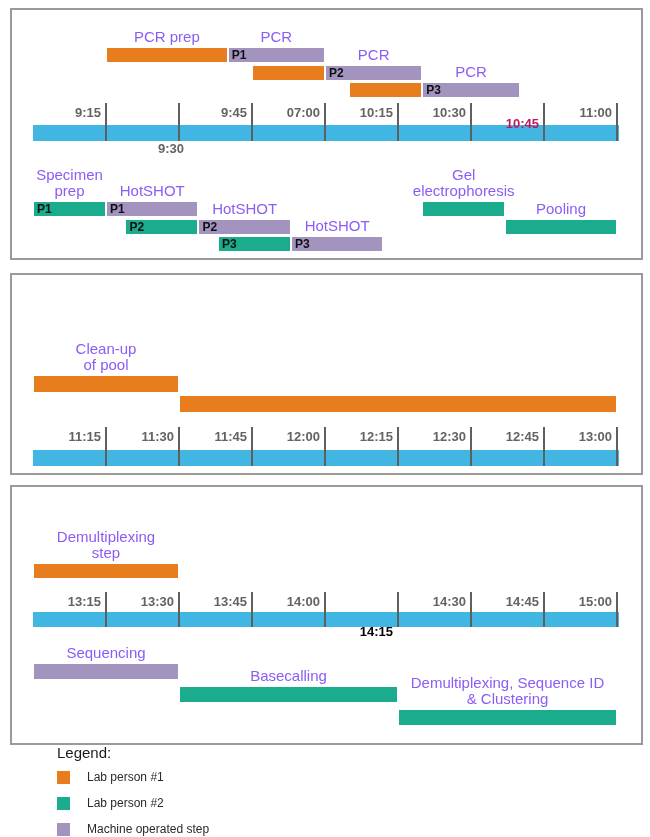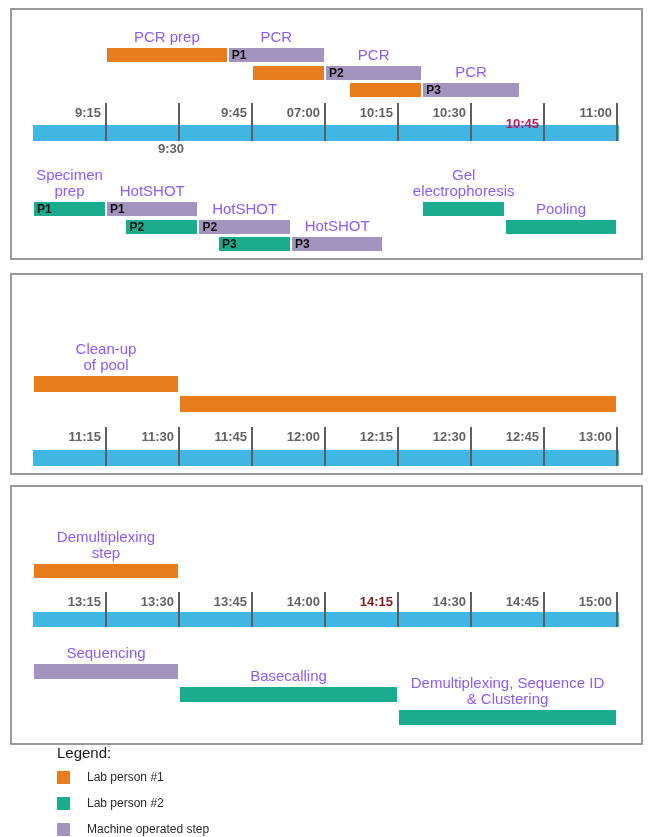--- a/index.html
+++ b/index.html
@@ -135,21 +135,21 @@
     <div class="tl-bar" style="left: 33px; top: 612px; width: 586px; height: 15px; background: rgb(65, 182, 227);"></div>
     <div class="tick" style="left: 105px; top: 592px; height: 35px; background: rgb(95, 95, 95);"></div>
     <div class="ticklab" style="left: 101px; top: 594px; color: rgb(99, 99, 99);">13:15</div>
     <div class="tick" style="left: 178px; top: 592px; height: 35px; background: rgb(95, 95, 95);"></div>
     <div class="ticklab" style="left: 174px; top: 594px; color: rgb(99, 99, 99);">13:30</div>
     <div class="tick" style="left: 251px; top: 592px; height: 35px; background: rgb(95, 95, 95);"></div>
     <div class="ticklab" style="left: 247px; top: 594px; color: rgb(99, 99, 99);">13:45</div>
     <div class="tick" style="left: 324px; top: 592px; height: 35px; background: rgb(95, 95, 95);"></div>
     <div class="ticklab" style="left: 320px; top: 594px; color: rgb(99, 99, 99);">14:00</div>
     <div class="tick" style="left: 397px; top: 592px; height: 35px; background: rgb(95, 95, 95);"></div>
-    <div class="ticklab" style="left: 393px; top: 594px; color: #7f1d1d;">14:15</div>
+    <div class="ticklab" style="left: 393px; top: 624px; color: #000000;">14:15</div>
     <div class="tick" style="left: 470px; top: 592px; height: 35px; background: rgb(95, 95, 95);"></div>
     <div class="ticklab" style="left: 466px; top: 594px; color: rgb(99, 99, 99);">14:30</div>
     <div class="tick" style="left: 543px; top: 592px; height: 35px; background: rgb(95, 95, 95);"></div>
     <div class="ticklab" style="left: 539px; top: 594px; color: rgb(99, 99, 99);">14:45</div>
     <div class="tick" style="left: 616px; top: 592px; height: 35px; background: rgb(95, 95, 95);"></div>
     <div class="ticklab" style="left: 612px; top: 594px; color: rgb(99, 99, 99);">15:00</div>
     <div class="bar" style="left: 34px; top: 564px; width: 144px; height: 14px; background: rgb(232, 125, 30);"></div>
     <div class="tasklab" style="left: 106px; top: 561px;">Demultiplexing
 step</div>
     <div class="bar" style="left: 34px; top: 664px; width: 144px; height: 15px; background: rgb(162, 148, 190);"></div>

